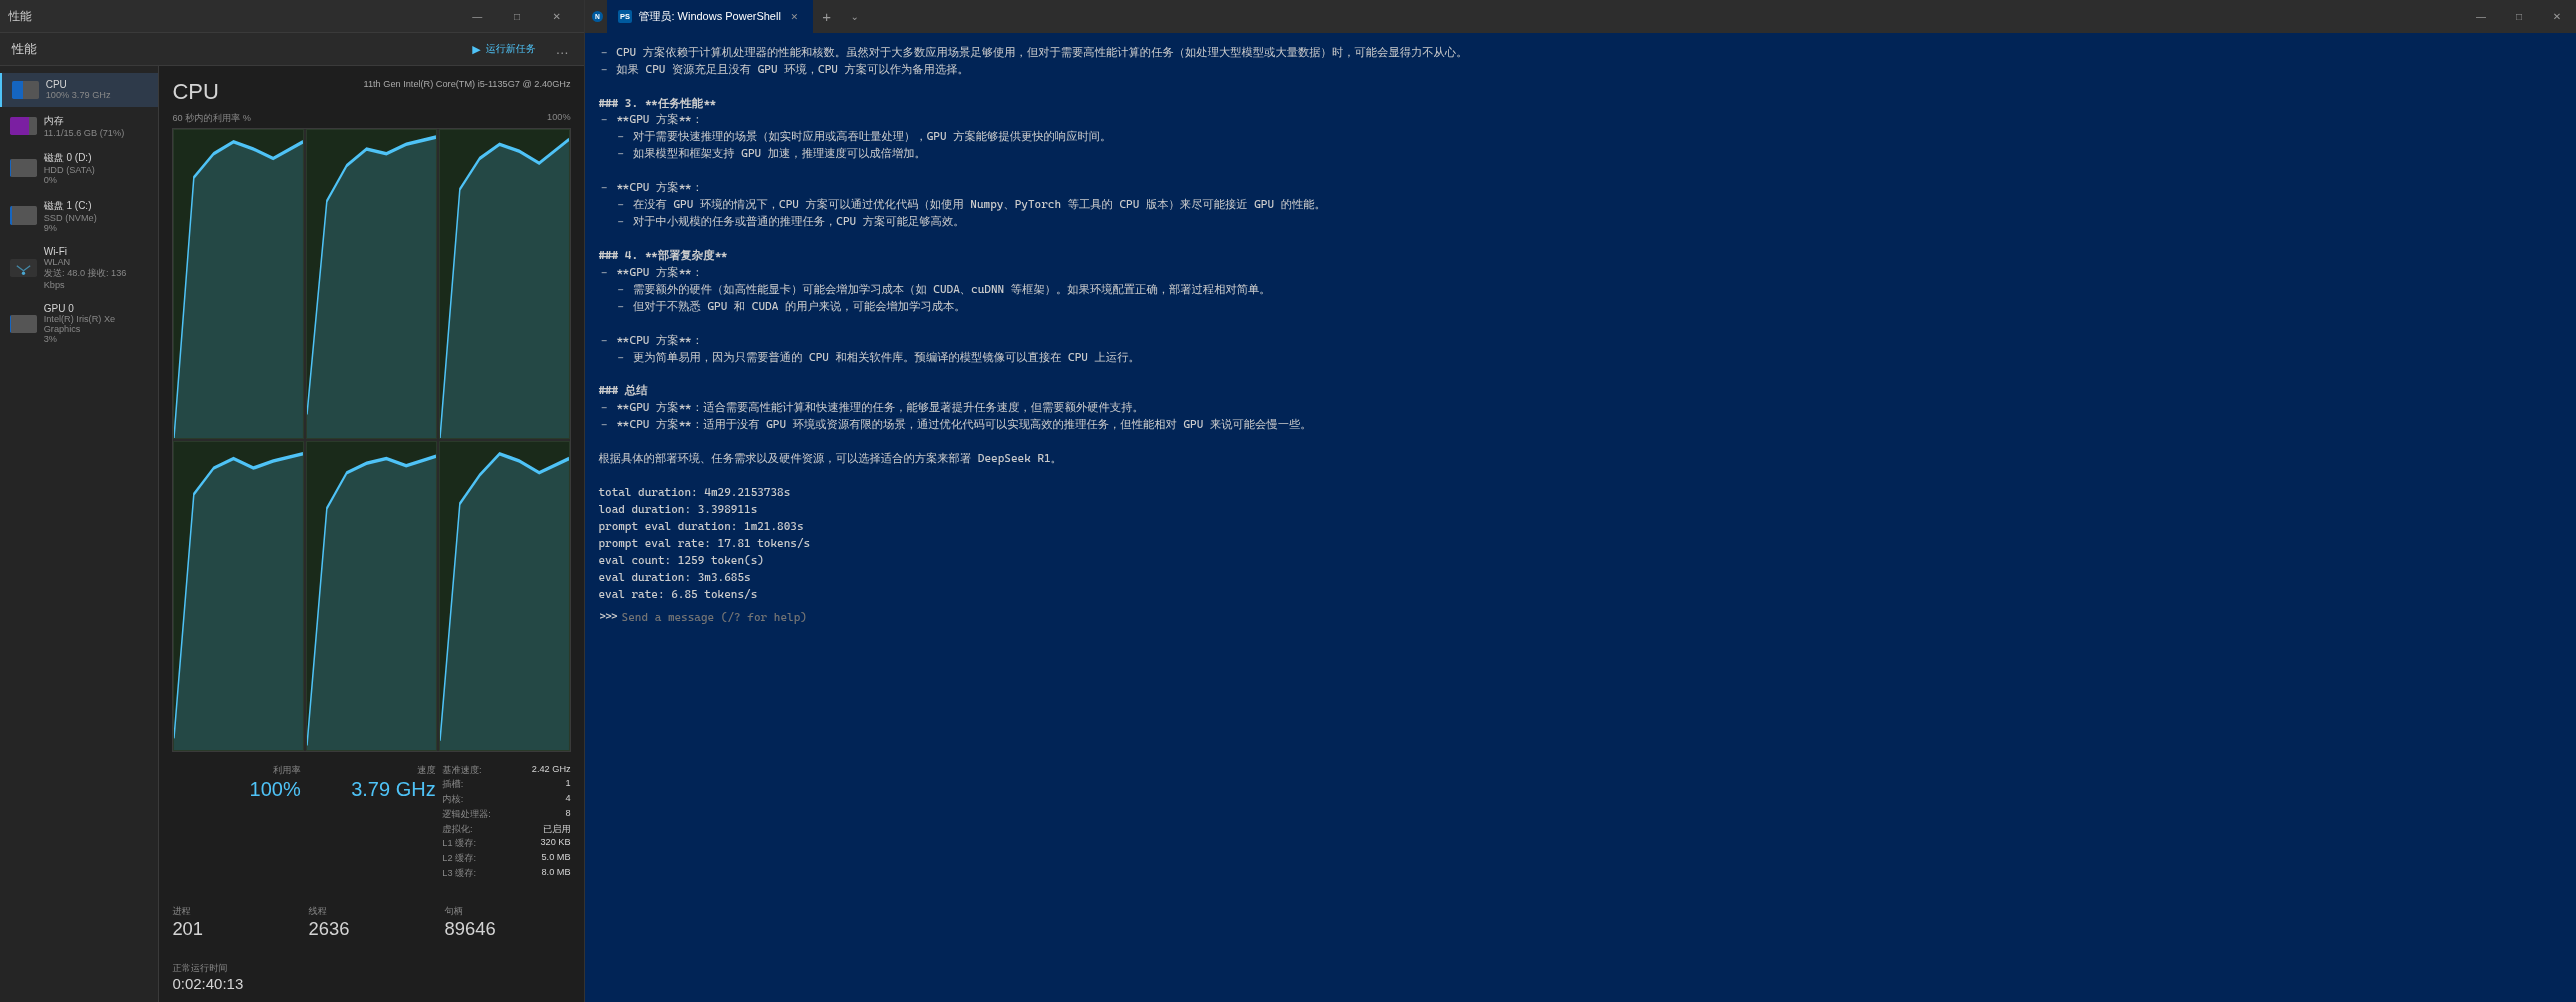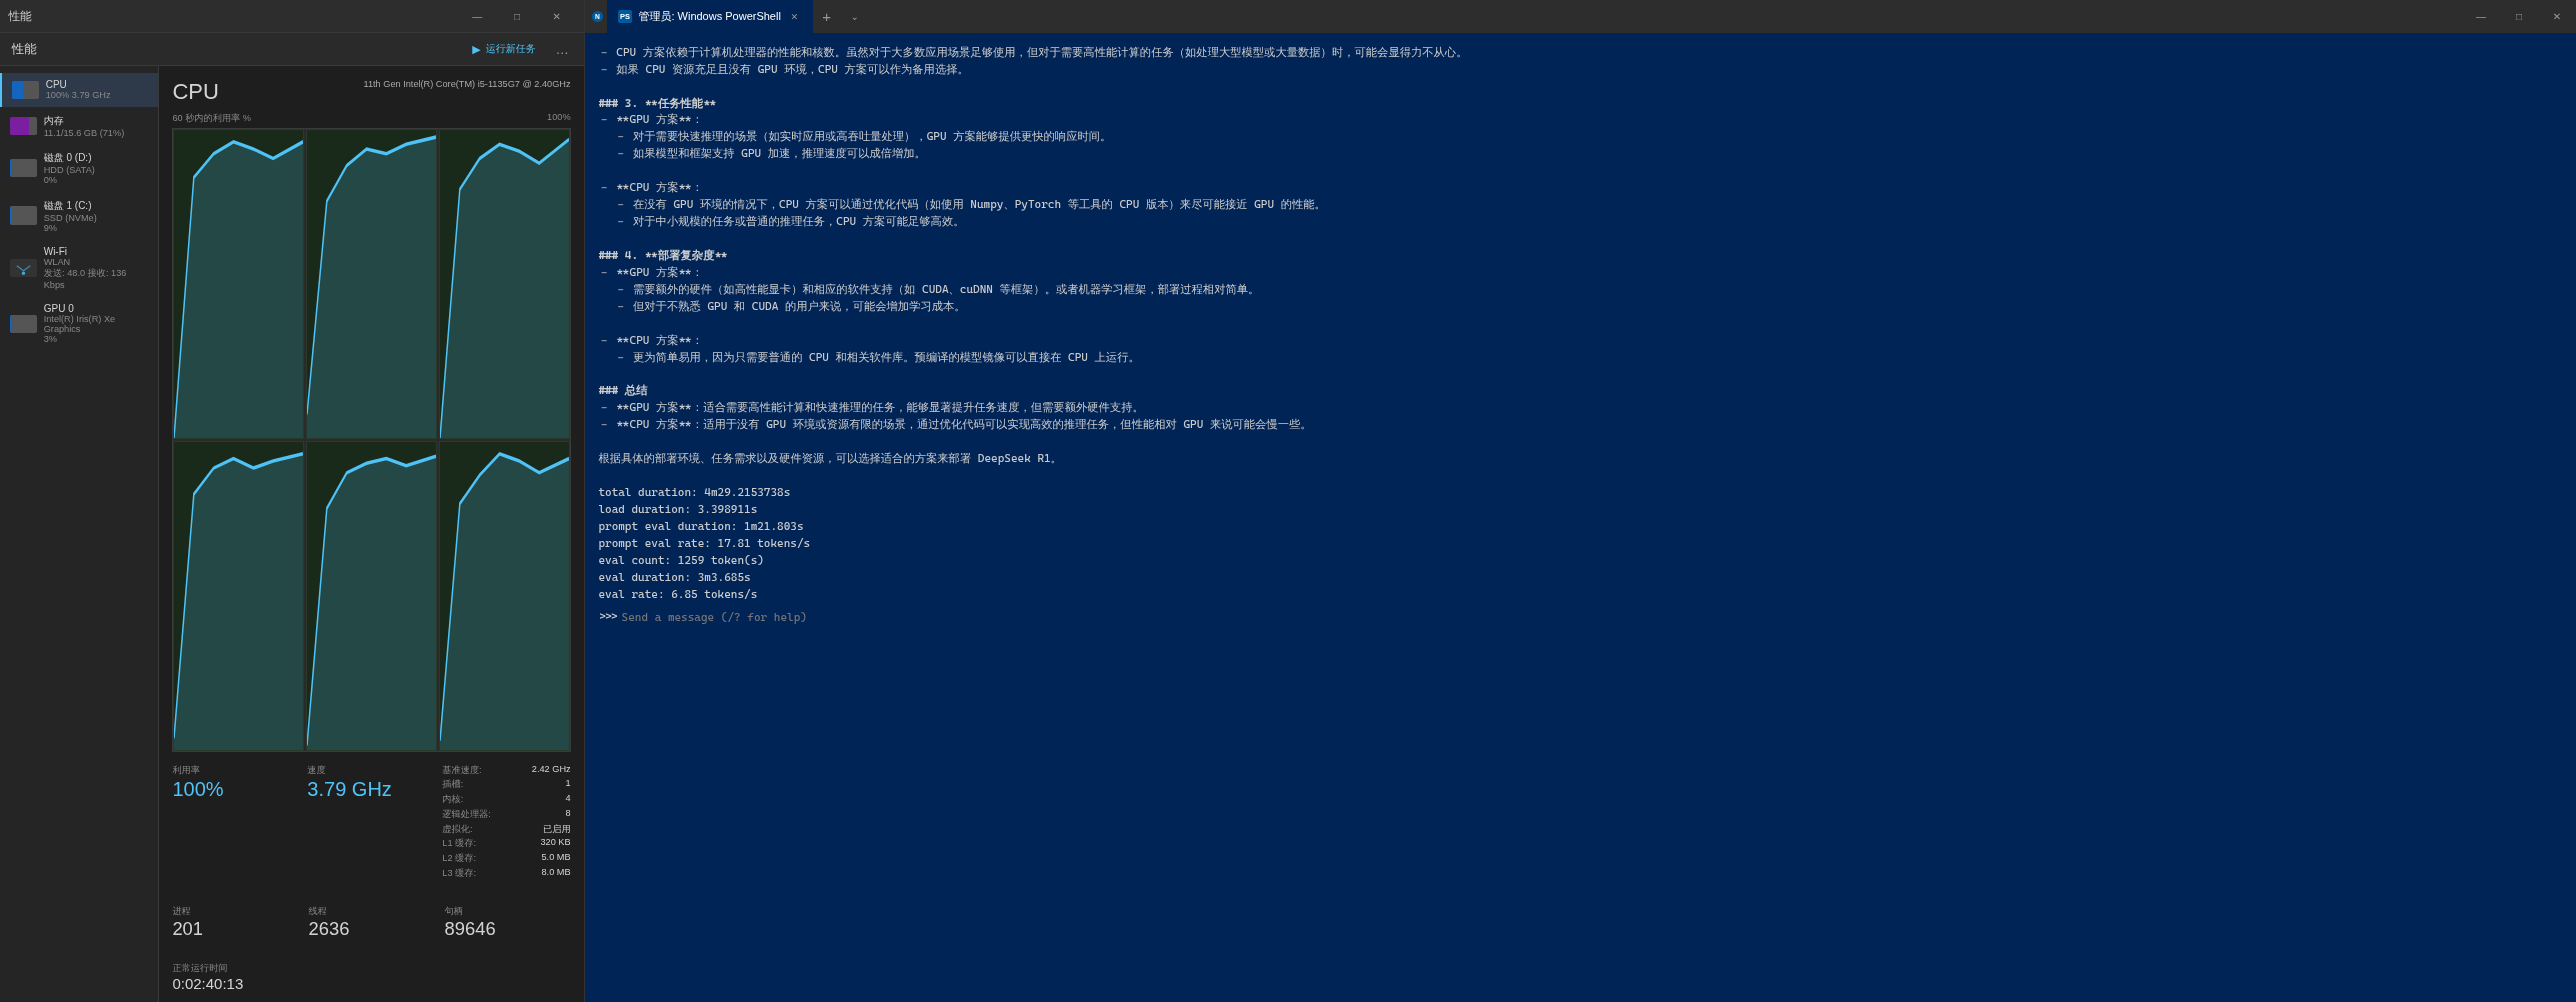--- a/index.html
+++ b/index.html
@@ -194,20 +194,21 @@
       background: #1a2a1a;
       border: 0.8px solid #2a3a2a;
       position: relative;
     }
 
     .cpu-stats {
       padding: 8.4px 13.4px;
       display: grid;
       grid-template-columns: 1fr 1fr 1fr;
       gap: 6.7px;
+      text-align: right;
     }
 
     .stat-group {
       display: flex;
       flex-direction: column;
       gap: 1.7px;
     }
 
     .stat-label {
       color: #888;
@@ -645,21 +646,21 @@
     <div class="ps-line">－ **GPU 方案**：</div>
     <div class="ps-line ps-line-indent">－ 对于需要快速推理的场景（如实时应用或高吞吐量处理），GPU 方案能够提供更快的响应时间。</div>
     <div class="ps-line ps-line-indent">－ 如果模型和框架支持 GPU 加速，推理速度可以成倍增加。</div>
     <div class="ps-line">&nbsp;</div>
     <div class="ps-line">－ **CPU 方案**：</div>
     <div class="ps-line ps-line-indent">－ 在没有 GPU 环境的情况下，CPU 方案可以通过优化代码（如使用 Numpy、PyTorch 等工具的 CPU 版本）来尽可能接近 GPU 的性能。</div>
     <div class="ps-line ps-line-indent">－ 对于中小规模的任务或普通的推理任务，CPU 方案可能足够高效。</div>
     <div class="ps-line">&nbsp;</div>
     <div class="ps-line ps-bold">### 4. **部署复杂度**</div>
     <div class="ps-line">－ **GPU 方案**：</div>
-    <div class="ps-line ps-line-indent">－ 需要额外的硬件（如高性能显卡）和相应的软件支持（如 CUDA、cuDNN 等框架）。或者机器学习框架，部署过程相对简单。</div>
+    <div class="ps-line ps-line-indent">－ 需要额外的硬件（如高性能显卡）可能会增加学习成本（如 CUDA、cuDNN 等框架）。如果环境配置正确，部署过程相对简单。</div>
     <div class="ps-line ps-line-indent">－ 但对于不熟悉 GPU 和 CUDA 的用户来说，可能会增加学习成本。</div>
     <div class="ps-line">&nbsp;</div>
     <div class="ps-line">－ **CPU 方案**：</div>
     <div class="ps-line ps-line-indent">－ 更为简单易用，因为只需要普通的 CPU 和相关软件库。预编译的模型镜像可以直接在 CPU 上运行。</div>
     <div class="ps-line">&nbsp;</div>
     <div class="ps-line ps-bold">### 总结</div>
     <div class="ps-line">－ **GPU 方案**：适合需要高性能计算和快速推理的任务，能够显著提升任务速度，但需要额外硬件支持。</div>
     <div class="ps-line">－ **CPU 方案**：适用于没有 GPU 环境或资源有限的场景，通过优化代码可以实现高效的推理任务，但性能相对 GPU 来说可能会慢一些。</div>
     <div class="ps-line">&nbsp;</div>
     <div class="ps-line">根据具体的部署环境、任务需求以及硬件资源，可以选择适合的方案来部署 DeepSeek R1。</div>

